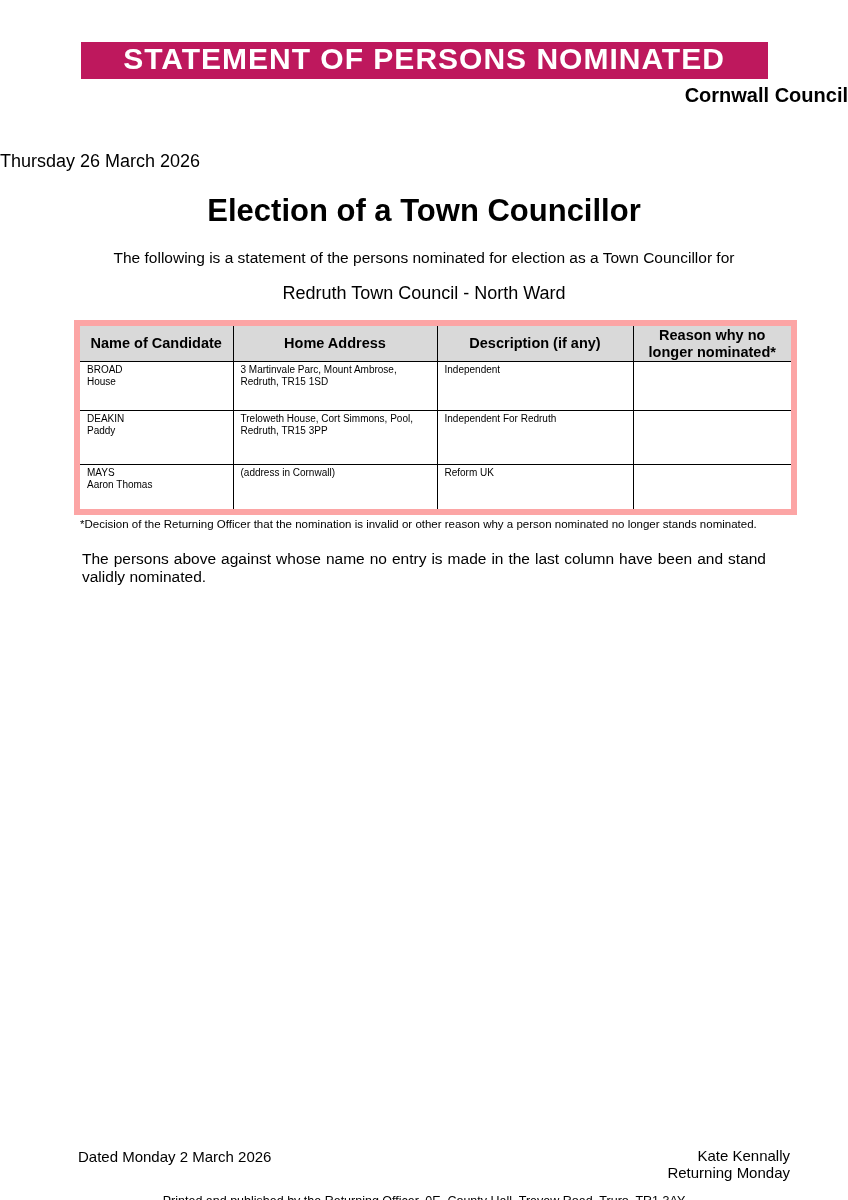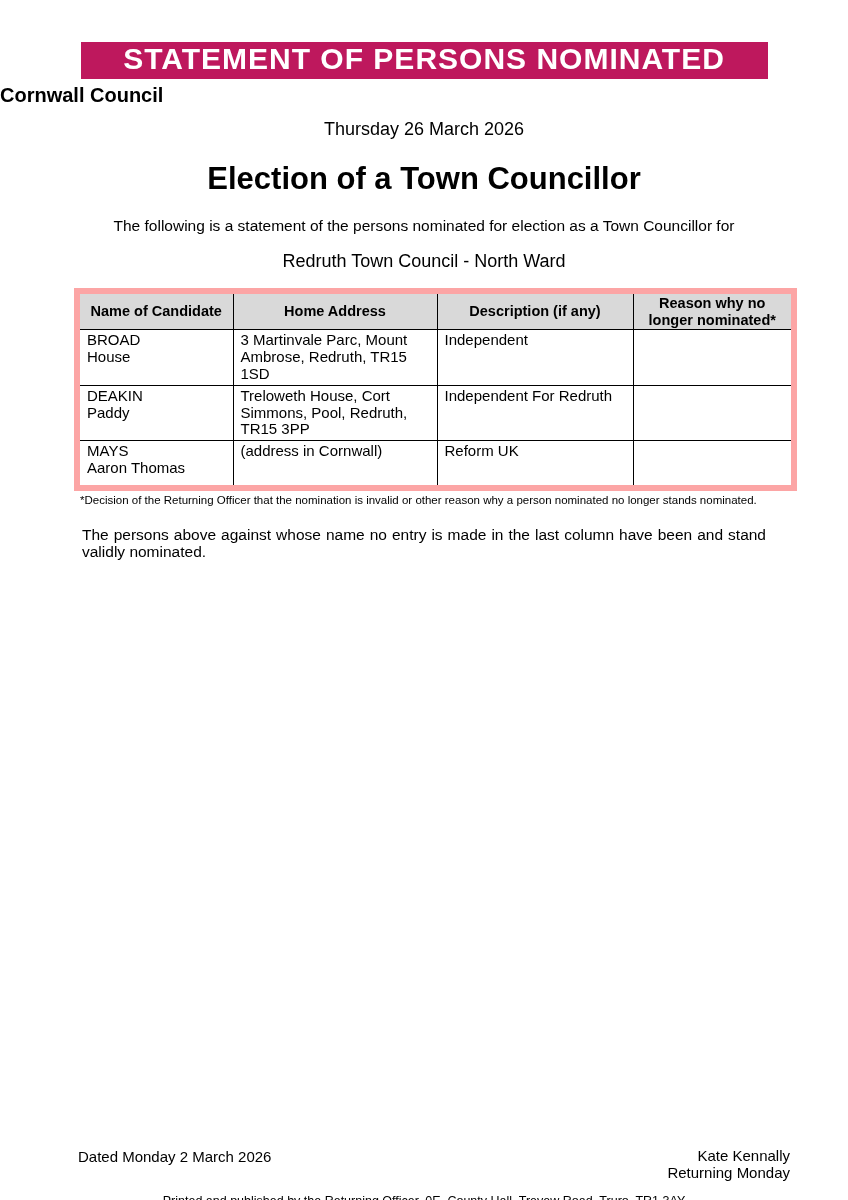--- a/index.html
+++ b/index.html
@@ -18,25 +18,25 @@
     width: 687px; height: 37px;
     background: #be185d;
     display: flex; align-items: flex-start; justify-content: center;
   }
   .banner-title {
     color: #fff; font-weight: bold; font-size: 30px;
     letter-spacing: 1px; white-space: nowrap;
   }
   .authority {
     margin-top: 5px;
-    text-align: left; font-weight: bold; font-size: 20px;
+    text-align: right; font-weight: bold; font-size: 20px;
   }
   .doc-date {
-    margin-top: 12px;
-    text-align: center; font-size: 18px;
+    margin-top: 44px;
+    font-size: 18px;
   }
   .election-title {
     margin-top: 21px;
     text-align: center; font-weight: bold; font-size: 31px;
   }
   .intro {
     margin-top: 20px;
     text-align: center; font-size: 15.5px;
   }
   .ward {
@@ -46,21 +46,21 @@
 
   table.nominations {
     margin: 16px 0 0 74px;
     width: 717px;
     border-collapse: collapse;
     table-layout: fixed;
     border: 6px solid #fca5a5;
   }
   table.nominations th, table.nominations td {
     border: 1px solid #000;
-    font-size: 15px;
+    font-size: 10px;
   }
   table.nominations th {
     background: #d9d9d9;
     font-weight: bold;
     font-size: 14.5px;
     text-align: center;
     vertical-align: middle;
     height: 33px;
     line-height: 1.15;
     padding: 1px 6px;

